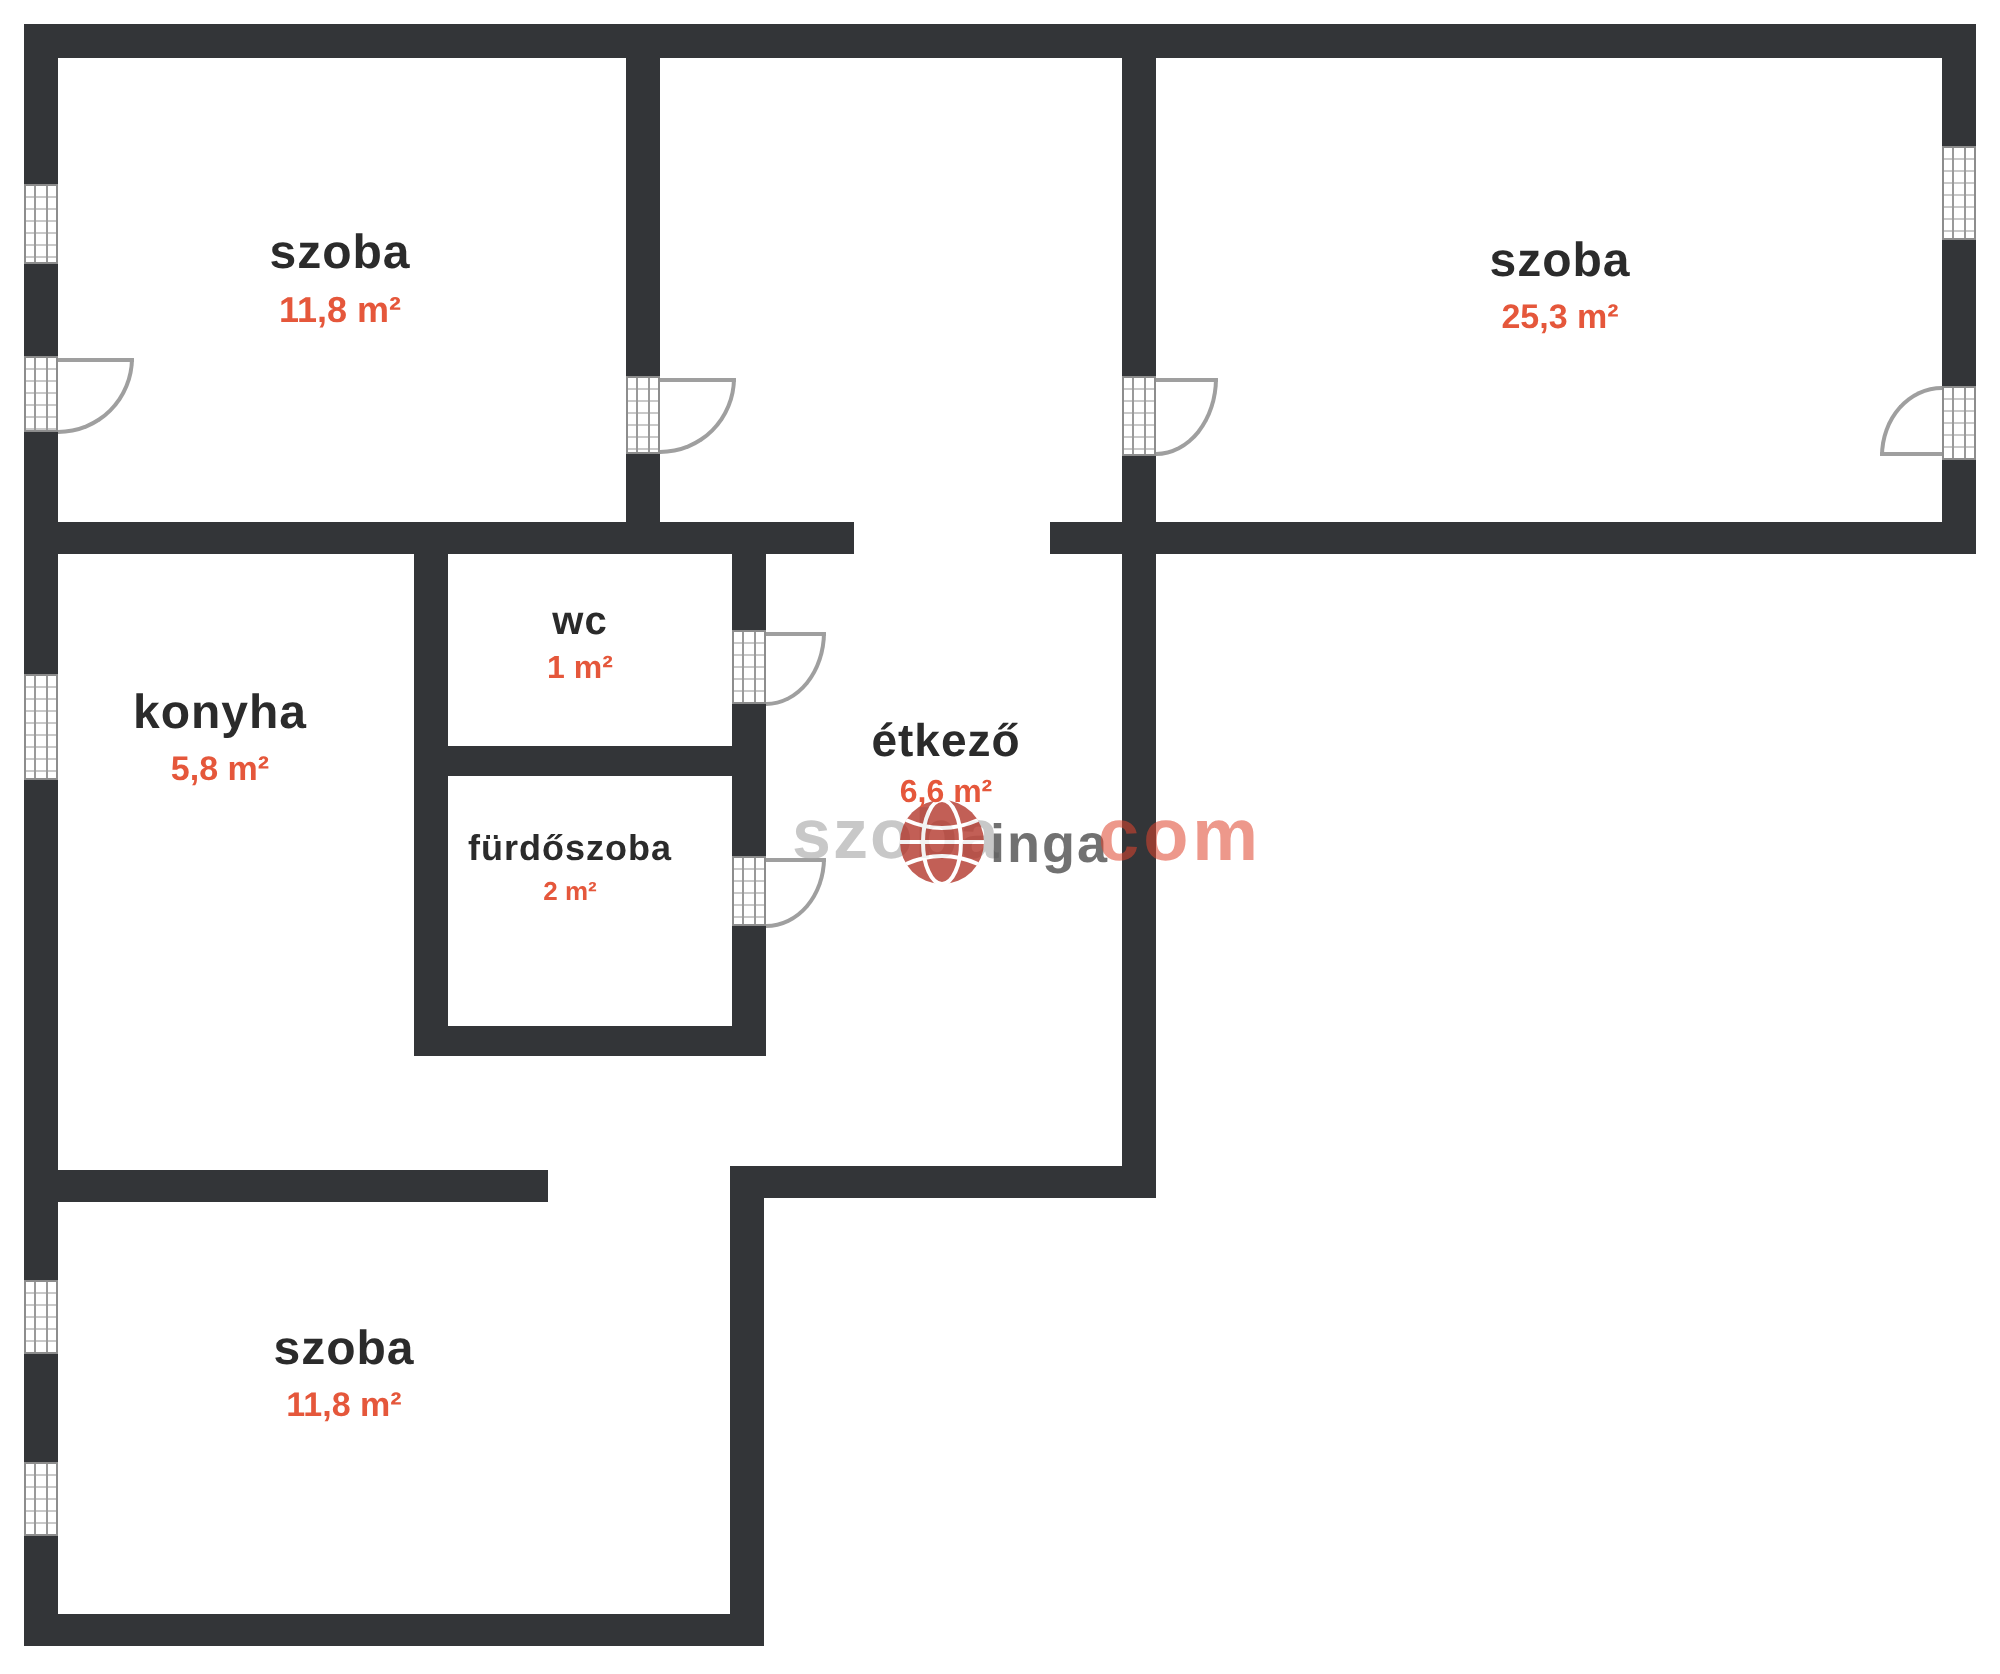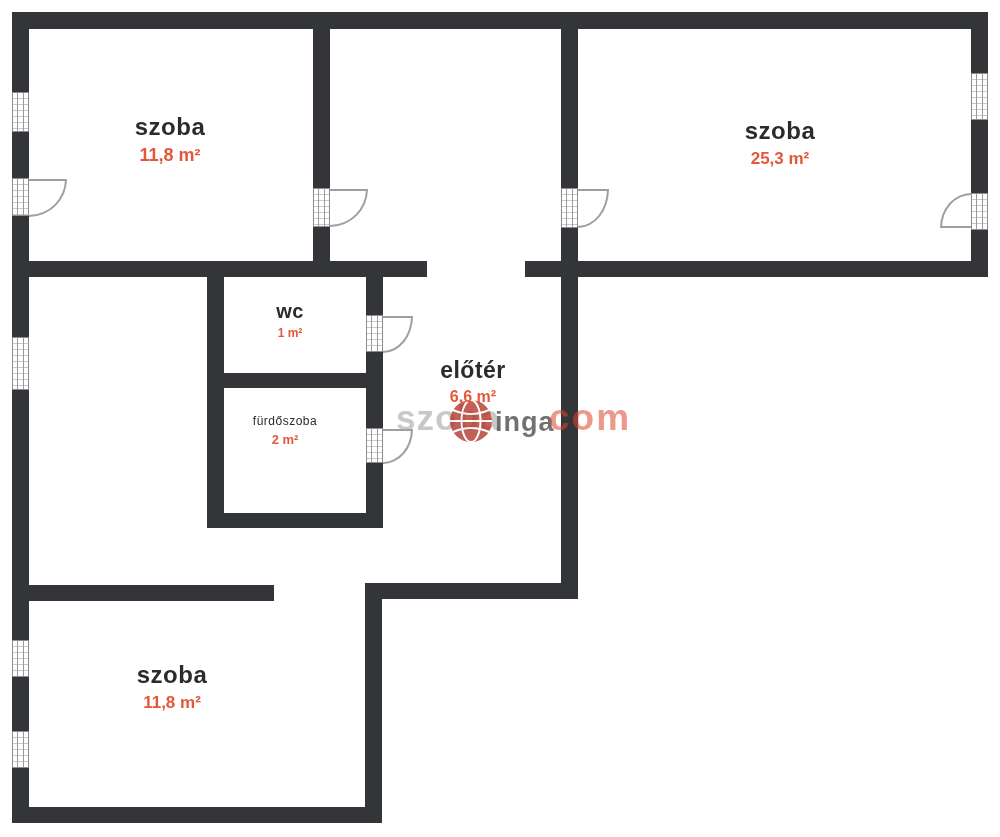--- a/index.html
+++ b/index.html
@@ -42,22 +42,22 @@
   .room-label{
     position:absolute;transform:translateX(-50%);text-align:center;
     color:var(--room-name,#2b2b2b);white-space:nowrap;z-index:5;
   }
   .room-name{display:block;font-weight:600;font-size:24px;line-height:1.05;letter-spacing:.5px;}
   .room-area{display:block;font-weight:600;font-size:17px;margin-top:6px;color:var(--area-accent,#e5573b);}
   .lbl-tl .room-area{font-size:18px;}
   .lbl-eloter .room-name{font-size:23px;}
   .lbl-eloter .room-area{font-size:16px;}
   .lbl-wc .room-name{font-size:20px;}
-  .lbl-wc .room-area{font-size:12px;margin-top:4px;}
-  .lbl-furdo .room-name{font-size:12px;font-weight:400;}
+  .lbl-wc .room-area{font-size:16px;margin-top:4px;}
+  .lbl-furdo .room-name{font-size:18px;font-weight:700;}
   .lbl-furdo .room-area{font-size:13px;margin-top:4px;}
   .watermark{position:absolute;left:396px;top:394px;width:250px;height:52px;z-index:3;}
   .wm-gray{
     position:absolute;left:0;top:4px;font-size:35px;font-weight:700;letter-spacing:1px;
     color:var(--watermark-gray,#a8a8a8);opacity:.62;
   }
   .wm-globe{position:absolute;left:52px;top:4px;opacity:.78;}
   .wm-dark{
     position:absolute;left:99px;top:13px;font-size:27px;font-weight:700;letter-spacing:1px;
     color:#4a4a4a;opacity:.78;font-stretch:condensed;
@@ -135,33 +135,37 @@
     <span class="room-name">szoba</span>
     <span class="room-area">11,8 m²</span>
   </div>
 
 
   <div class="room-label" style="left:780px;top:118px">
     <span class="room-name">szoba</span>
     <span class="room-area">25,3 m²</span>
   </div>
 
+  <div class="room-label" style="left:110px;top:344px">
+    <span class="room-name">konyha</span>
+    <span class="room-area">5,8 m²</span>
+  </div>
 
   <div class="room-label lbl-wc" style="left:290px;top:301px">
     <span class="room-name">wc</span>
     <span class="room-area">1 m²</span>
   </div>
 
   <div class="room-label lbl-furdo" style="left:285px;top:415px">
     <span class="room-name">fürdőszoba</span>
     <span class="room-area">2 m²</span>
   </div>
 
   <div class="room-label lbl-eloter" style="left:473px;top:358px">
-    <span class="room-name">előtér</span>
+    <span class="room-name">étkező</span>
     <span class="room-area">6,6 m²</span>
   </div>
 
   <div class="room-label" style="left:172px;top:662px">
     <span class="room-name">szoba</span>
     <span class="room-area">11,8 m²</span>
   </div>
 
   <div class="watermark">
     <span class="wm-gray">szoba</span>

